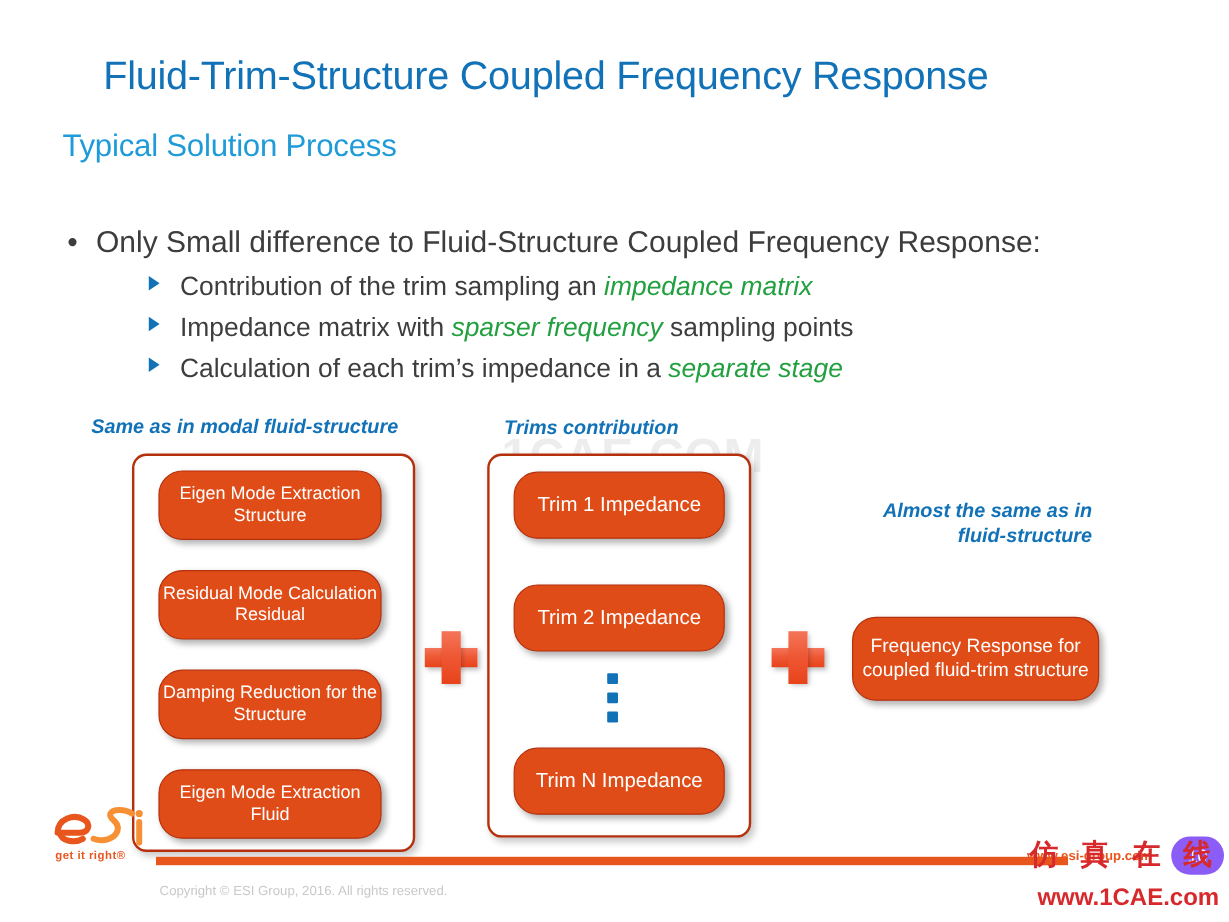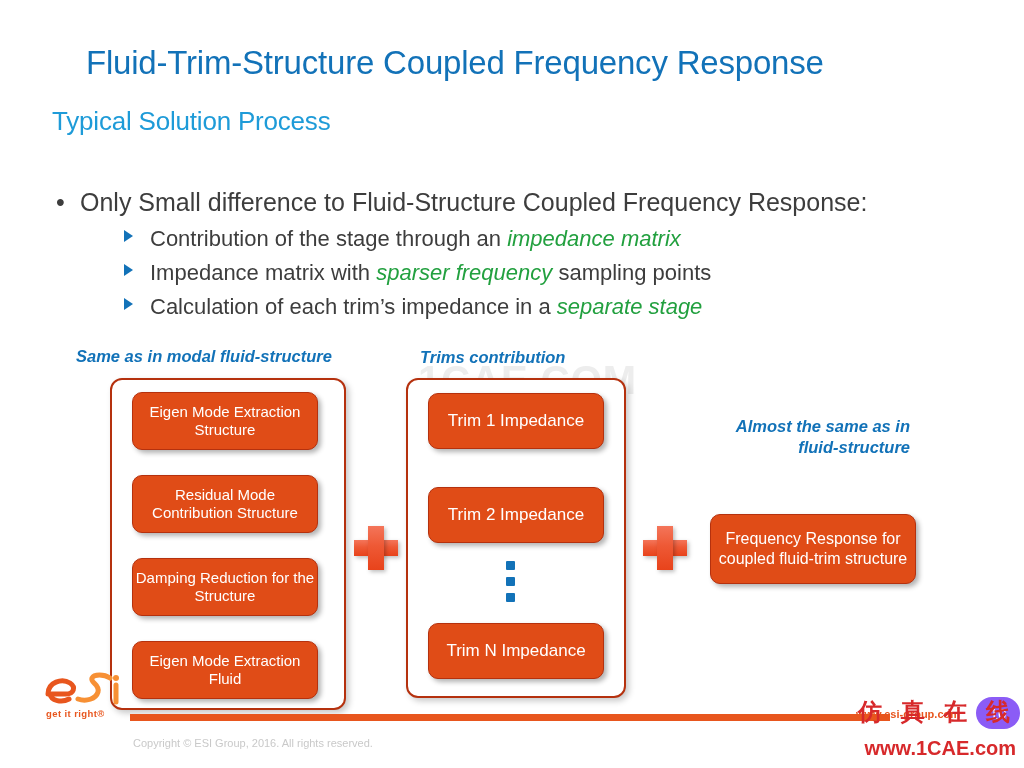--- a/index.html
+++ b/index.html
@@ -76,21 +76,21 @@
     z-index:1;
   }
   .panel-left { left:110px; top:378px; width:236px; height:332px; }
   .panel-mid  { left:406px; top:378px; width:220px; height:320px; }
 
   
   .obox {
     position:absolute;
     background:#E04C17;
     border:1px solid #B5310E;
-    border-radius:10px;
+    border-radius:20px;
     box-shadow:3px 3px 5px rgba(0,0,0,.30);
     color:#ffffff;
     display:flex; align-items:center; justify-content:center;
     text-align:center;
     line-height:1.22;
     z-index:2;
   }
   .obox span { display:block; }
 
   
@@ -187,21 +187,21 @@
 <div class="subtitle">Typical Solution Process</div>
 
 <div class="bullets">
   <div class="b1">
     <span class="dot">•</span>
     <span>Only Small difference to Fluid-Structure Coupled Frequency Response:</span>
   </div>
   <div class="b2wrap">
     <div class="b2">
       <span class="arrow"></span>
-      <span>Contribution of the stage through an </span><span class="em">impedance matrix</span><span></span>
+      <span>Contribution of the trim sampling an </span><span class="em">impedance matrix</span><span></span>
     </div>
     <div class="b2">
       <span class="arrow"></span>
       <span>Impedance matrix with </span><span class="em">sparser frequency</span><span> sampling points</span>
     </div>
     <div class="b2">
       <span class="arrow"></span>
       <span>Calculation of each trim’s impedance in a </span><span class="em">separate stage</span><span></span>
     </div>
   </div>
@@ -211,21 +211,21 @@
 
 <div class="annot annot-left">Same as in modal fluid-structure</div>
 <div class="annot annot-mid">Trims contribution</div>
 <div class="annot annot-right">Almost the same as in fluid-structure</div>
 
 <div class="panel panel-left"></div>
 <div class="obox lbox lb1">
     <span>Eigen Mode Extraction Structure</span>
   </div>
 <div class="obox lbox lb2">
-    <span>Residual Mode Contribution Structure</span>
+    <span>Residual Mode Calculation Residual</span>
   </div>
 <div class="obox lbox lb3">
     <span>Damping Reduction for the Structure</span>
   </div>
 <div class="obox lbox lb4">
     <span>Eigen Mode Extraction Fluid</span>
   </div>
 
 <div class="plus plus-1">
   <div class="bar h"></div>

